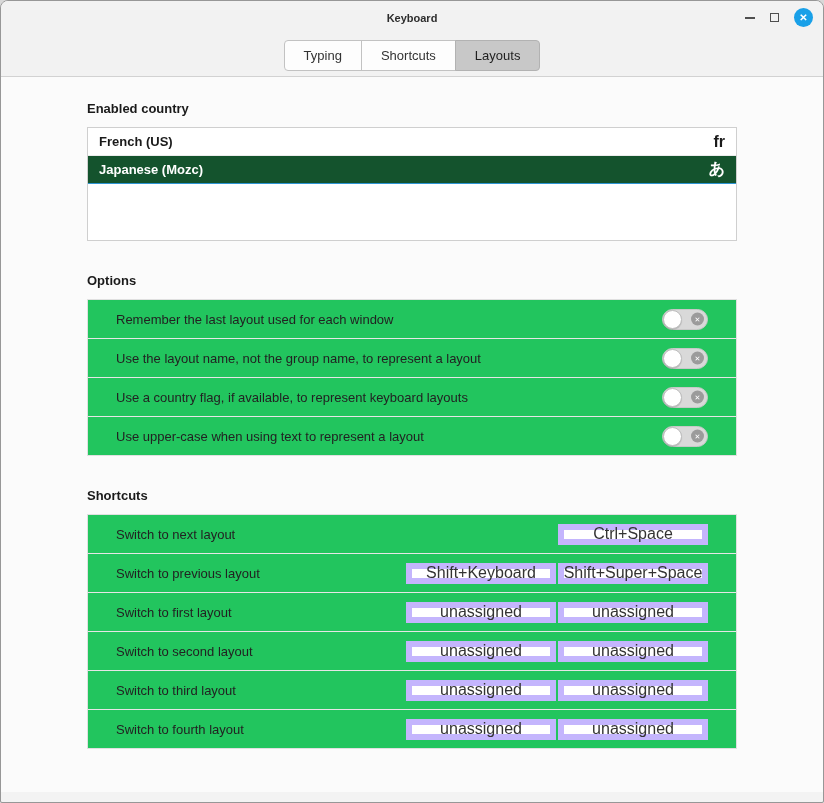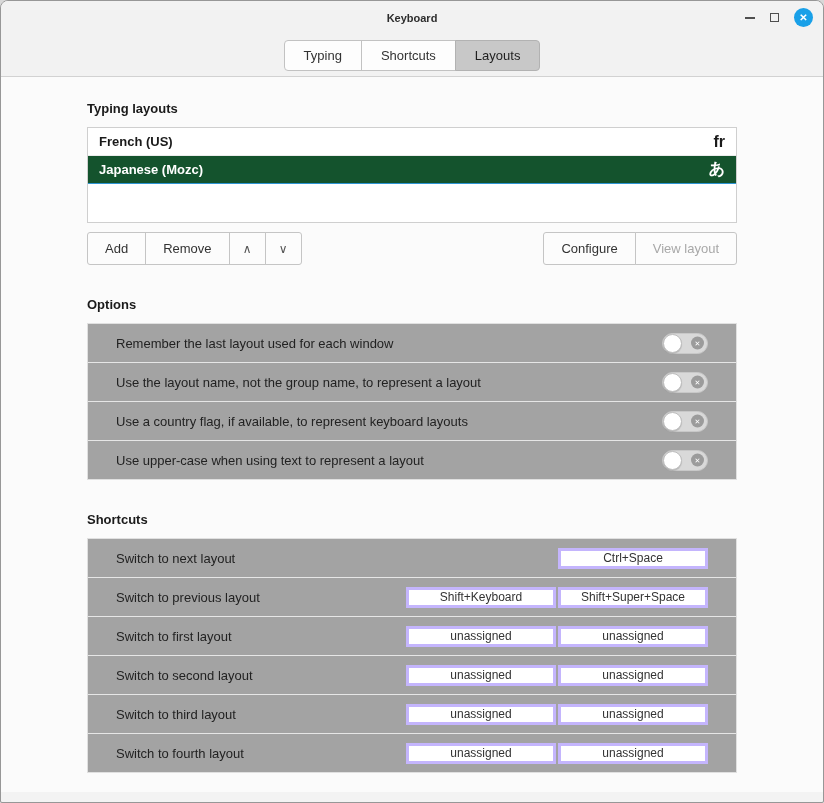--- a/index.html
+++ b/index.html
@@ -56,21 +56,21 @@
     flex:1; background:#fbfbfb;
     padding:24px 86px 0 86px;
     margin-bottom:10px;
     box-sizing:border-box;
   }
   .section-h { font-size:13px; font-weight:700; color:#1a1a1a; margin:0 0 11px 0; }
   .section { margin-top:32px; }
   
   .layout-list {
     border:1px solid #cfcfcf; background:#ffffff;
-    height:96px; box-sizing:border-box; overflow:hidden;
+    height:114px; box-sizing:border-box; overflow:hidden;
   }
   .layout-row {
     height:27px; display:flex; align-items:center;
     padding:0 11px; border-bottom:1px solid #ececec;
     font-size:13px; color:#1a1a1a; cursor:default;
   }
   .layout-row .lname { font-weight:600; }
   .layout-row.selected { background:#14532d; border-bottom-color:#2e95d4; color:#ffffff; }
   .badge { margin-left:auto; font-weight:700; font-size:16px; }
   
@@ -82,21 +82,21 @@
     font-size:13px; color:#333333; cursor:default;
   }
   .btn.disabled { color:#a8a8a8; }
   .btn-group { display:flex; }
   .btn-group .btn { border-radius:0; margin-left:-1px; }
   .btn-group .btn:first-child { border-radius:3px 0 0 3px; margin-left:0; }
   .btn-group .btn:last-child { border-radius:0 3px 3px 0; }
   .btn.arrow { width:37px; padding:0; font-size:12px; color:#555; }
   .flex-spacer { flex:1; }
   
-  .rows-box { border:1px solid #e0e0e0; background:#a3a3a3; }
+  .rows-box { border:1px solid #e0e0e0; background:#22c55e; }
   .opt-row {
     height:38px; display:flex; align-items:center;
     padding:0 28px; border-bottom:1px solid #e6e6e6;
     font-size:13px; color:#222222;
   }
   .opt-row:last-child, .sc-row:last-child { border-bottom:none; }
   .toggle {
     margin-left:auto; width:46px; height:21px; box-sizing:border-box;
     border-radius:11px; background:#d9d9d9; border:1px solid #c8c8c8;
     position:relative; cursor:default;
@@ -114,22 +114,22 @@
   }
   
   .sc-row {
     height:38px; display:flex; align-items:center;
     padding:0 28px; border-bottom:1px solid #e6e6e6;
   }
   .sc-label { font-size:13px; color:#222222; }
   .sc-bindings { margin-left:auto; display:flex; gap:2px; }
   .kb {
     width:150px; height:21px; box-sizing:border-box;
-    border:3px solid #c4b5fd; background:#ffffff;
-    font-size:12px; color:#333333;
+    border:6px solid #c4b5fd; background:#ffffff;
+    font-size:16px; color:#333333;
     display:flex; align-items:center; justify-content:center;
     cursor:default;
   }
 </style>
 </head>
 <body>
 
 <div class="window">
 
   <div class="titlebar">
@@ -150,49 +150,32 @@
   <div class="tabbar">
     <div class="tabs">
       <div class="tab">Typing</div>
       <div class="tab">Shortcuts</div>
       <div class="tab active">Layouts</div>
     </div>
   </div>
 
   <div class="content">
 
-    <div class="section-h">Typing layouts</div>
+    <div class="section-h">Enabled country</div>
     <div class="layout-list">
       <div class="layout-row">
         <span class="lname">French (US)</span>
         <span class="badge">fr</span>
       </div>
       <div class="layout-row selected">
         <span class="lname">Japanese (Mozc)</span>
         <span class="badge">あ</span>
       </div>
     </div>
 
-    <div class="list-actions">
-      <div class="btn-group">
-        <div class="btn">Add</div>
-        <div class="btn">Remove</div>
-        <div class="btn arrow">
-            <span>∧</span>
-          </div>
-        <div class="btn arrow">
-            <span>∨</span>
-          </div>
-      </div>
-      <div class="flex-spacer"></div>
-      <div class="btn-group">
-        <div class="btn">Configure</div>
-        <div class="btn disabled">View layout</div>
-      </div>
-    </div>
 
     <div class="section">
       <div class="section-h">Options</div>
       <div class="rows-box">
         <div class="opt-row">
           <span>Remember the last layout used for each window</span>
           <div class="toggle">
             <span class="knob"></span>
             <span class="xmark">✕</span>
           </div>

